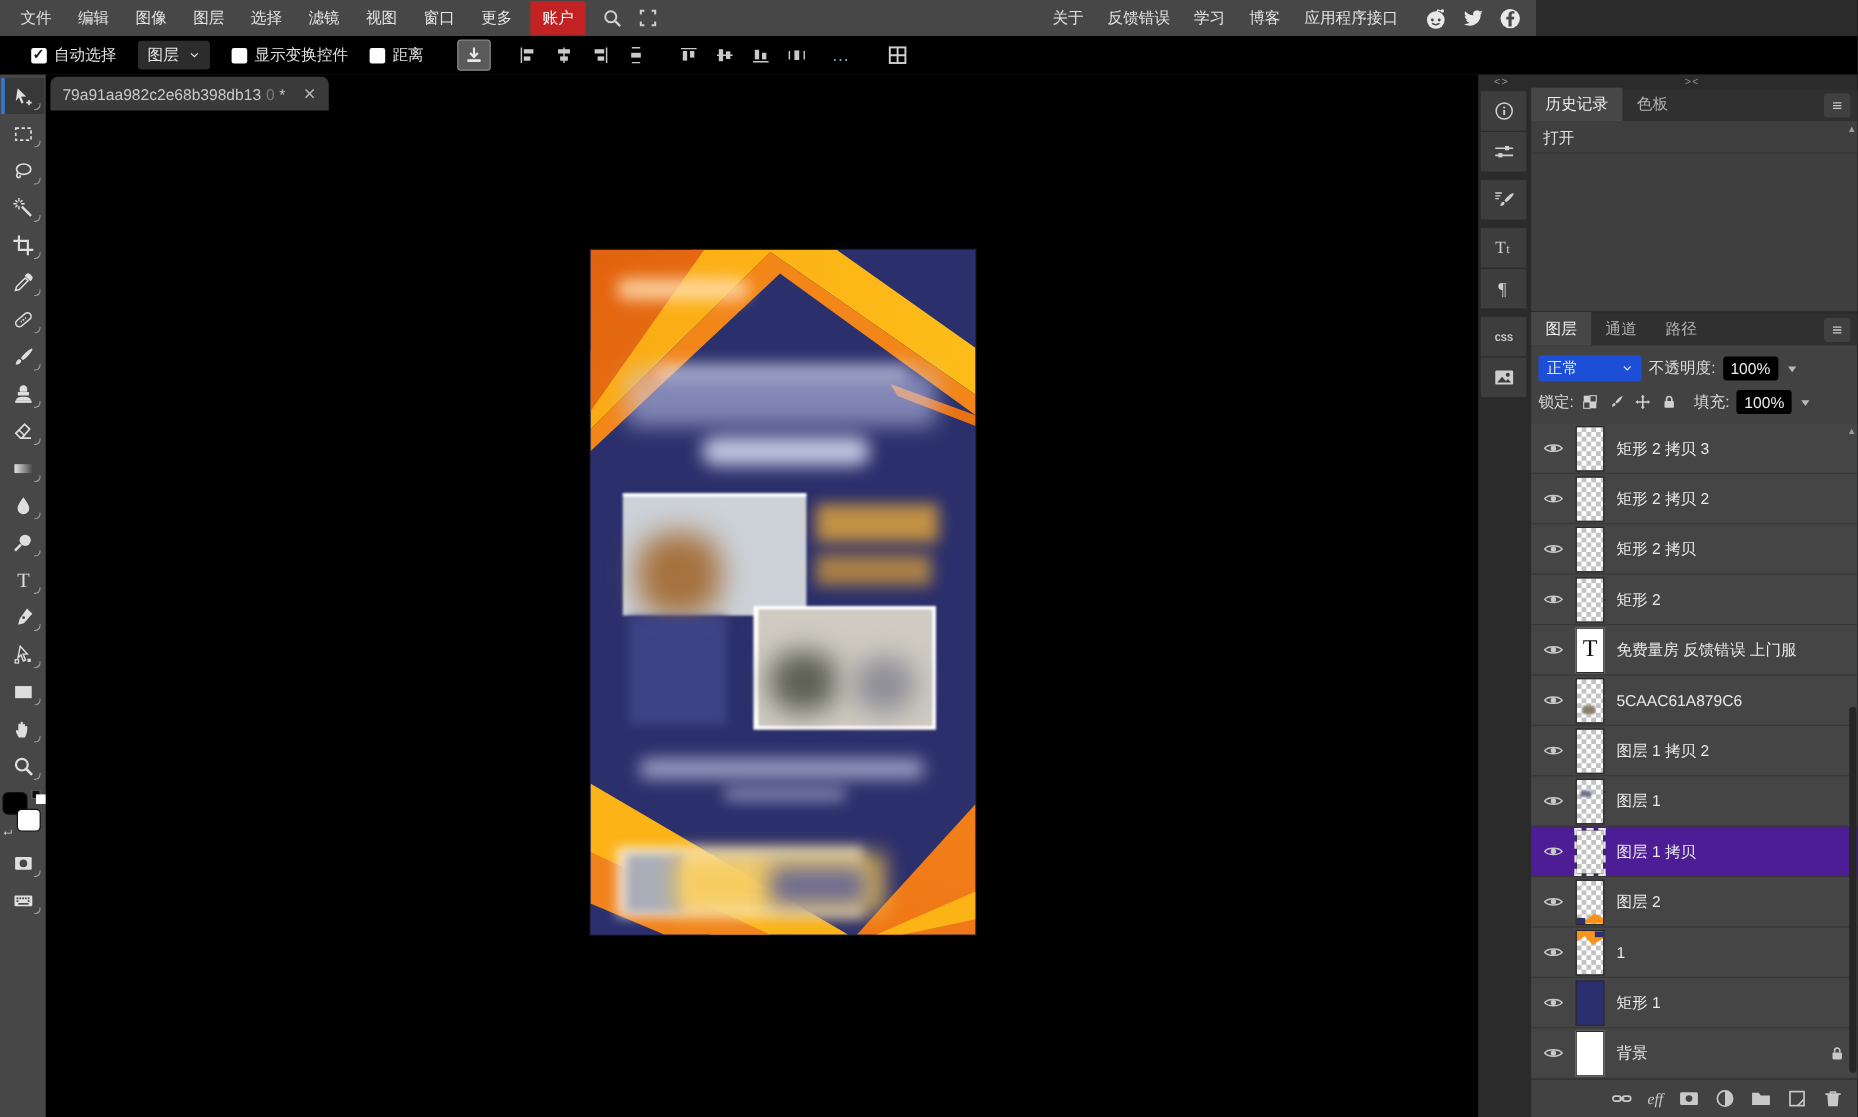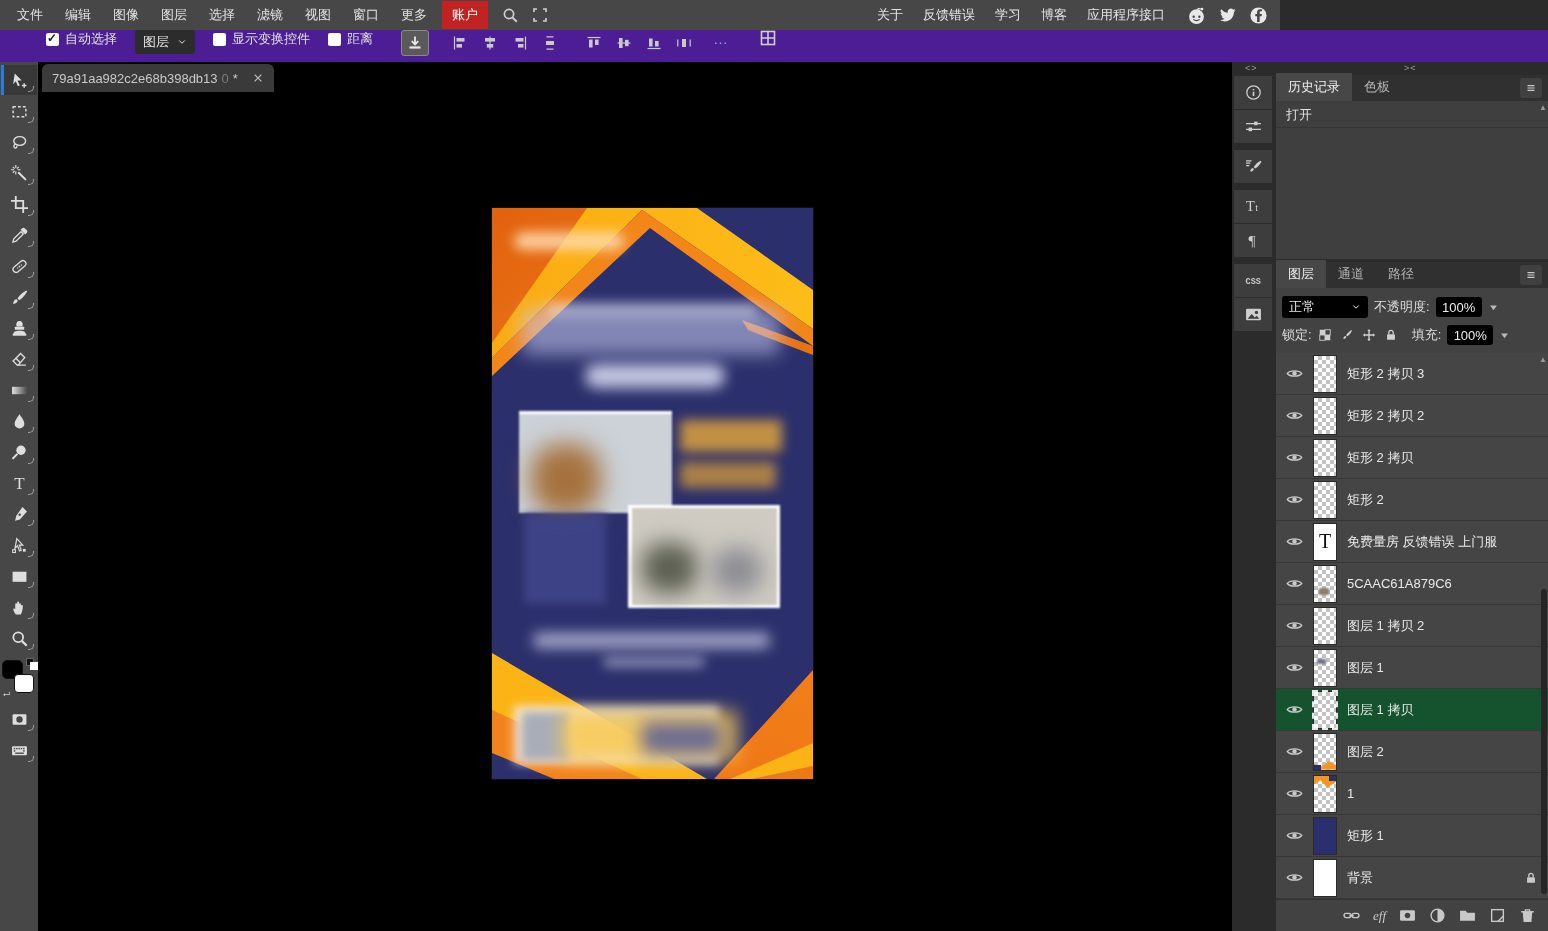--- a/index.html
+++ b/index.html
@@ -15,22 +15,22 @@
   .mitem { padding:0 11px; line-height:30px; color:#e3e3e3; cursor:default; }
   .account-btn { background:#c32222; color:#fff; border:none; font:inherit;
                  padding:5px 10px; margin-left:4px; cursor:pointer; }
   .mbicon { margin-left:14px; color:#cfcfcf; display:inline-flex; }
   .mb-right { margin-left:auto; display:flex; align-items:center; padding-right:12px; }
   .mb-right .mitem { padding:0 10px; }
   .socicon { margin-left:12px; color:#e8e8e8; display:inline-flex; }
   .socicon svg { width:19px; height:19px; }
 
   
-  .optionsbar { position:absolute; left:0; top:30px; width:1548px; height:32px; background:#4c1d95;
-                display:flex; align-items:flex-start; padding-left:46px; z-index:29; }
+  .optionsbar { position:absolute; left:0; top:30px; width:1548px; height:32px; background:#000000;
+                display:flex; align-items:center; padding-left:26px; z-index:29; }
   .opt-label { color:#e0e0e0; margin-right:18px; display:inline-flex; align-items:center; gap:6px; }
   .cb { width:13px; height:13px; background:#fff; border-radius:2px; display:inline-block;
         position:relative; }
   .cb.checked::after { content:"✓"; position:absolute; left:1px; top:-2px; color:#1b1b1b;
                        font-size:12px; font-weight:bold; }
   .mini-select { background:#2c2c2c; border-radius:3px; height:24px; padding:0 8px;
                  display:inline-flex; align-items:center; gap:8px; margin-right:18px; color:#e5e5e5; }
   .mini-select svg { width:10px; height:10px; }
   .dl-btn { width:28px; height:26px; background:#5a5a5a; border:1px solid #8a8a8a; border-radius:3px;
             display:inline-flex; align-items:center; justify-content:center; color:#e8e8e8;
@@ -145,33 +145,33 @@
   .pmenu-btn svg { width:14px; height:14px; }
   .history { height:196px; background:#424242; display:flex; flex-direction:column; margin-top:13px; }
   .hist-list { flex:1; background:#3f3f3f; position:relative; }
   .hist-row { height:27px; line-height:27px; padding-left:10px; color:#e0e0e0;
               border-bottom:1px solid #353535; }
   .scroll-up { position:absolute; right:1px; top:2px; color:#9a9a9a; font-size:8px; }
 
   .layerspanel { flex:1; background:#424242; display:flex; flex-direction:column; margin-top:3px; }
   .lp-controls { padding:5px 6px 4px 6px; color:#ddd; }
   .lp-row { display:flex; align-items:center; height:28px; gap:6px; }
-  .blend-select { background:#000000; border-radius:3px; width:86px; height:22px; padding:0 7px;
+  .blend-select { background:#1d4ed8; border-radius:3px; width:86px; height:22px; padding:0 7px;
                   display:flex; align-items:center; justify-content:space-between; color:#e5e5e5; }
   .blend-select svg { width:10px; height:10px; }
   .valbox { background:#000000; border-radius:3px; height:20px; min-width:46px; padding:0 6px;
             display:flex; align-items:center; justify-content:center; color:#eee; }
   .tri { color:#b9b9b9; } .tri svg { width:11px; height:11px; }
   .lockic { color:#d0d0d0; display:inline-flex; margin-right:2px; }
   .lockic svg { width:14px; height:14px; }
 
   .layers-list { flex:1; background:#3c3c3c; overflow:hidden; position:relative; }
   .lrow { height:42px; display:flex; align-items:center; background:#454545;
           border-bottom:1px solid #373737; padding-left:10px; gap:10px; }
-  .lrow.sel { background:#14532d; }
+  .lrow.sel { background:#4c1d95; }
   .eye { color:#c9c9c9; display:inline-flex; } .eye svg { width:17px; height:17px; }
   .thumb { width:24px; height:38px; border:1px solid #2a2a2a; position:relative; overflow:hidden;
            background:#fff; flex:none; }
   .thumb.checker { background:conic-gradient(#c3c3c3 25%,#fff 0 50%,#c3c3c3 0 75%,#fff 0) 0 0/8px 8px; }
   .thumb.t-text { display:flex; align-items:center; justify-content:center;
                   font-family:"Liberation Serif",serif; color:#111; font-size:20px; }
   .thumb.t-navy { background:#2b2f6e; }
   .thumb.t-white { background:#fff; }
   .thumb.t-dashed { outline:2px dashed #e8e8e8; outline-offset:-1px; }
   .thumb .ovl { position:absolute; }

